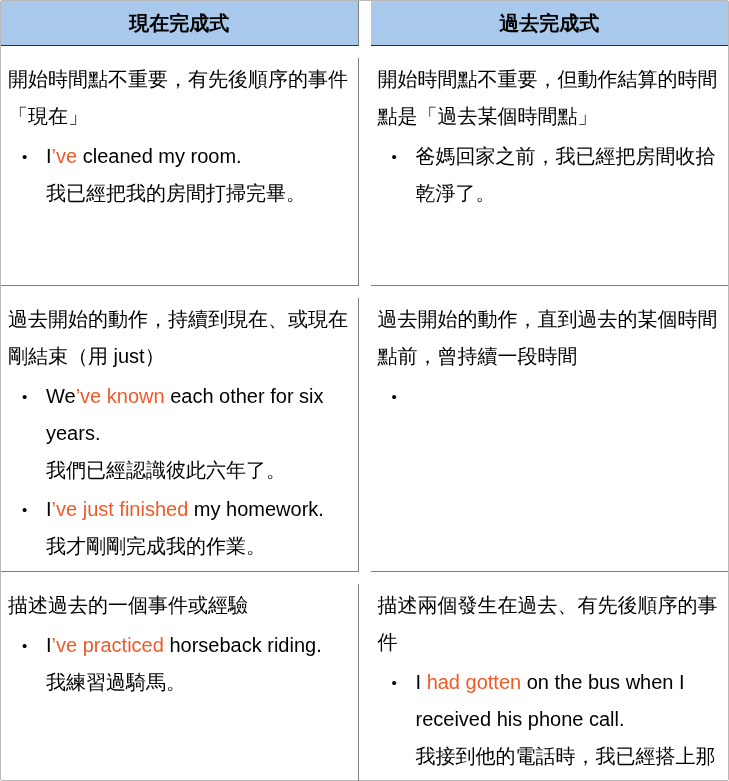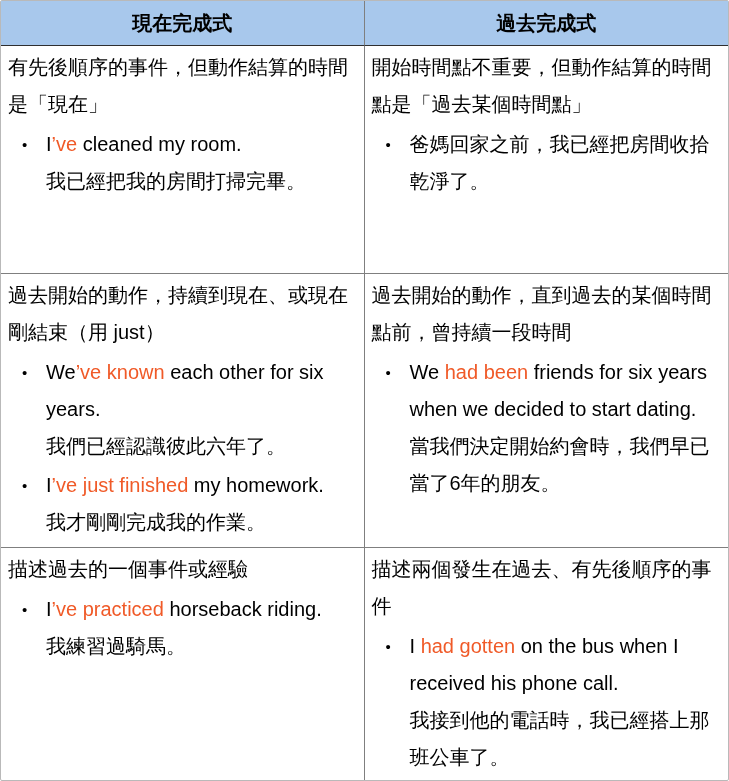--- a/index.html
+++ b/index.html
@@ -17,20 +17,21 @@
     font-family:"Liberation Sans","DejaVu Sans",sans-serif;
     color:var(--text);
   }
   .grammar-table{
     width:729px;height:781px;
     display:grid;
     grid-template-columns:1fr 1fr;
     grid-template-rows:45px 228px 274px 232px;
     border:1px solid var(--border-outer);
     border-radius:2px;
+    gap:12px;
   }
   .hcell{
     background:var(--header-bg);
     border-bottom:1.5px solid var(--header-border);
     display:flex;align-items:center;justify-content:center;
     font-weight:bold;font-size:20px;
   }
   .hcell.left{border-right:1px solid var(--border-inner);}
   .cell{
     padding:3px 6px 0 7px;
@@ -57,21 +58,21 @@
   .hl{color:var(--hl);text-align:right;}
 </style>
 </head>
 <body>
 
 <div class="grammar-table">
   <div class="hcell left">現在完成式</div>
   <div class="hcell">過去完成式</div>
 
   <div class="cell left rb">
-      <div class="intro">有先後順序的事件，但動作結算的時間是「現在」</div>
+      <div class="intro">開始時間點不重要，有先後順序的事件「現在」</div>
       <div class="bullets">
         <div class="bullet">
           <div class="dot">•</div>
           <div class="bullet-body">
             <div class="en"><span>I</span><span class="hl">’ve</span><span> cleaned my room.</span></div>
             <div class="zh">我已經把我的房間打掃完畢。</div>
           </div>
         </div>
       </div>
     </div>
@@ -104,24 +105,20 @@
             <div class="zh">我才剛剛完成我的作業。</div>
           </div>
         </div>
       </div>
     </div>
   <div class="cell rb">
       <div class="intro">過去開始的動作，直到過去的某個時間點前，曾持續一段時間</div>
       <div class="bullets">
         <div class="bullet">
           <div class="dot">•</div>
-          <div class="bullet-body">
-            <div class="en"><span>We </span><span class="hl">had been</span><span> friends for six years when we decided to start dating.</span></div>
-            <div class="zh">當我們決定開始約會時，我們早已當了6年的朋友。</div>
-          </div>
         </div>
       </div>
     </div>
 
   <div class="cell left">
       <div class="intro">描述過去的一個事件或經驗</div>
       <div class="bullets">
         <div class="bullet">
           <div class="dot">•</div>
           <div class="bullet-body">

